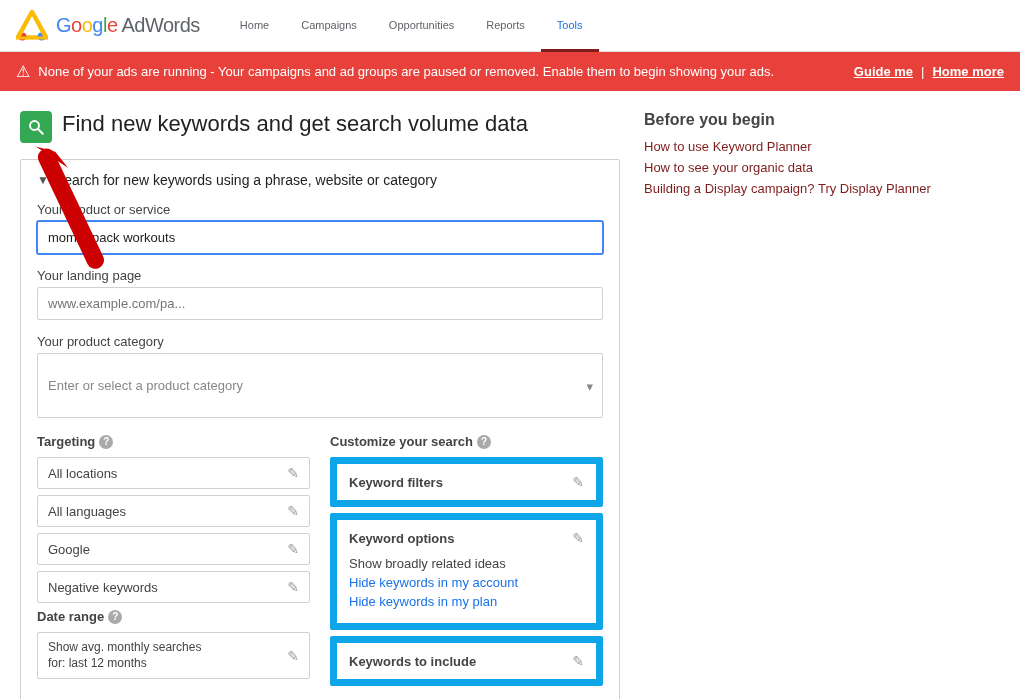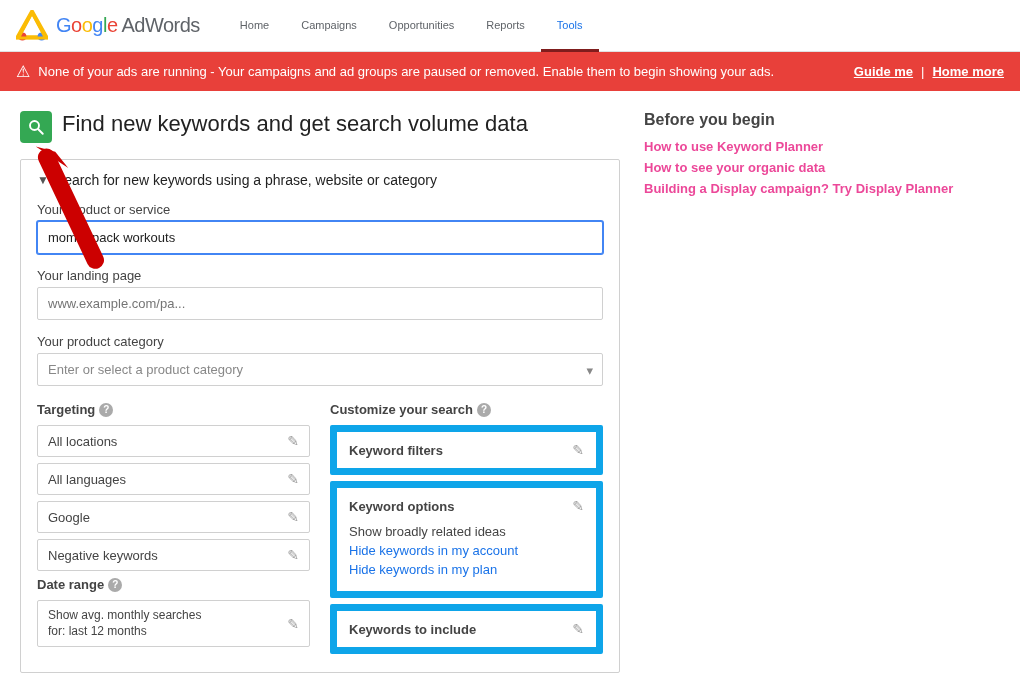--- a/index.html
+++ b/index.html
@@ -158,21 +158,21 @@
     }
     .form-input.highlighted {
       border-color: #4285f4;
       box-shadow: 0 0 0 1px #4285f4;
     }
     .form-select-wrapper {
       position: relative;
     }
     .form-select-wrapper select {
       width: 100%;
-      padding: 8px 10px;
+      padding: 24px 10px;
       border: 1px solid #d0d0d0;
       border-radius: 2px;
       font-size: 13px;
       appearance: none;
       background: #fff;
       color: #888;
       outline: none;
       cursor: pointer;
     }
     .form-select-wrapper::after {
@@ -308,27 +308,26 @@
     }
 
     
     .before-begin-title {
       font-size: 16px;
       font-weight: bold;
       color: #444;
       margin-bottom: 10px;
     }
     .before-begin-link {
-      color: #ec4899;
+      color: #7f1d1d;
       font-size: 13px;
       text-decoration: none;
       display: block;
       margin-bottom: 6px;
       cursor: pointer;
-      font-weight: bold;
     }
   </style>
 </head>
 <body>
 
 <div class="top-nav">
   <div class="logo-area">
 
     <svg class="logo-svg" viewBox="0 0 40 40">
       <polygon points="20,2 38,34 2,34" fill="none" stroke="#fbbc05" stroke-width="5"></polygon>

